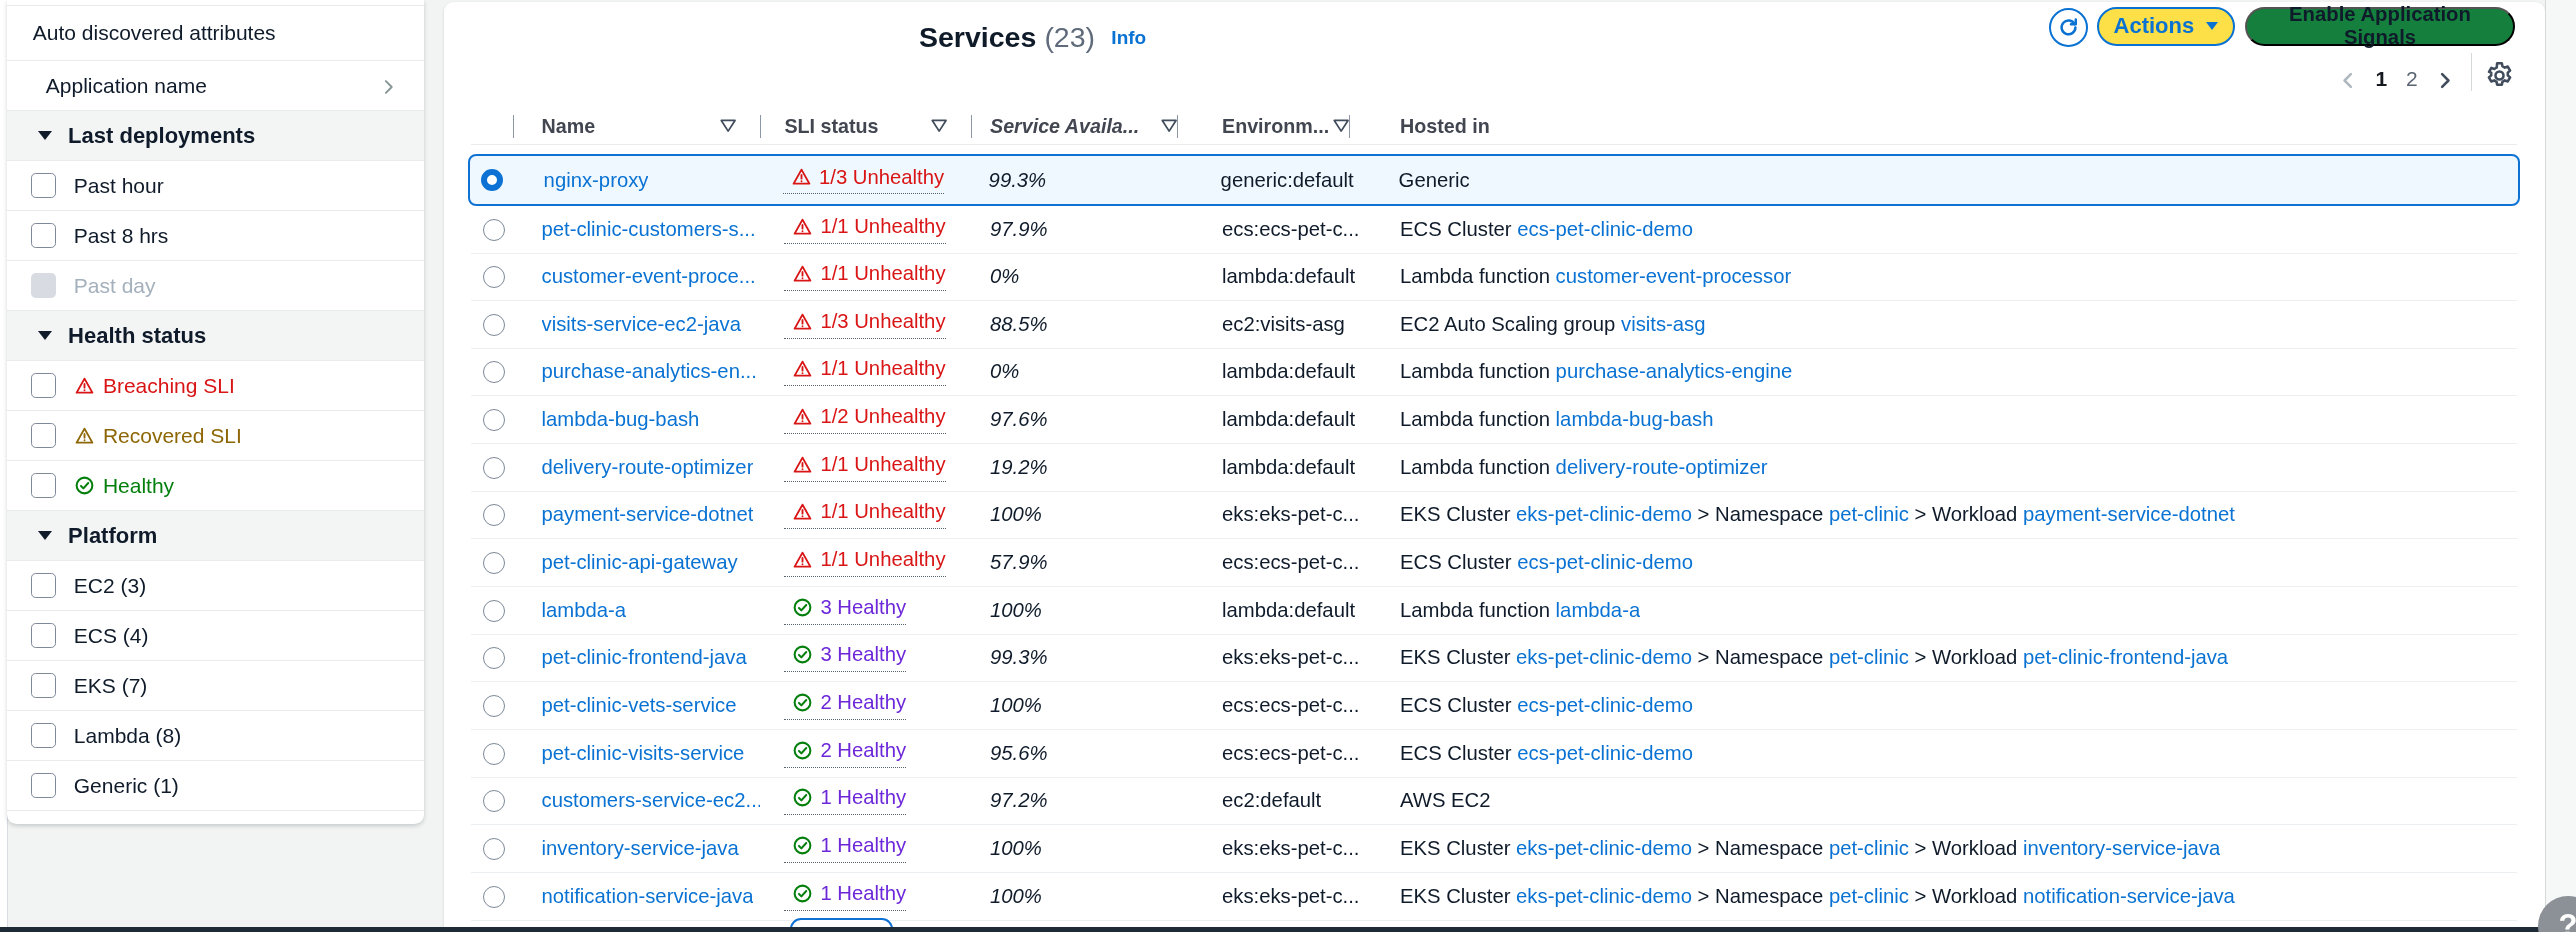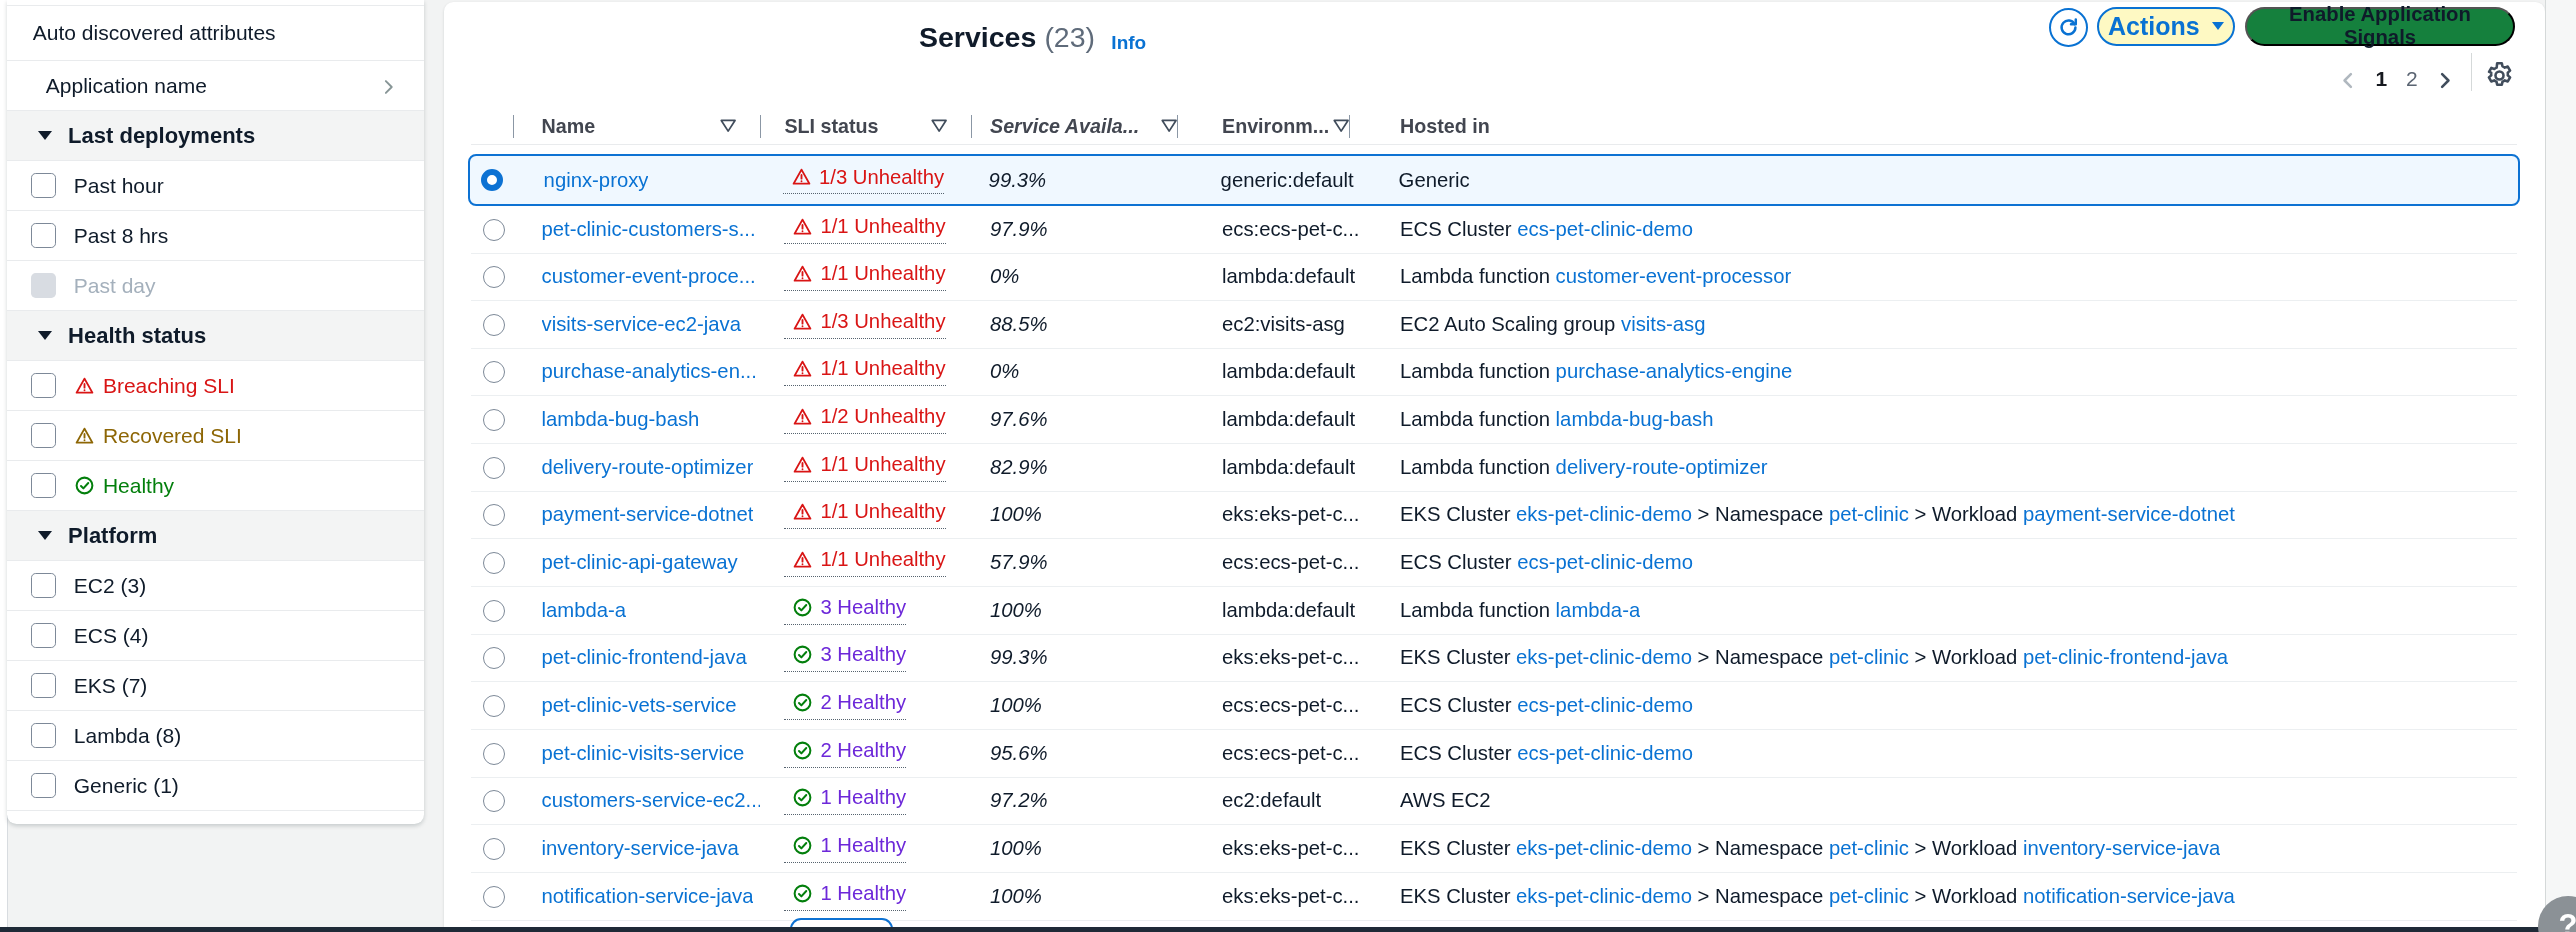--- a/index.html
+++ b/index.html
@@ -26,30 +26,30 @@
   .sb-head .tri{width:0;height:0;border-left:7.5px solid transparent;border-right:7.5px solid transparent;
     border-top:9.5px solid #0f1b2a;margin-right:16.3px;}
   .sb-item{height:49px;display:flex;align-items:center;border-bottom:1px solid #e9ebed;font-size:21px;padding-left:24.4px;}
   .cbx{width:25px;height:25px;border:1.7px solid #7d8998;border-radius:4.7px;background:#fff;box-sizing:border-box;margin-right:17.6px;flex:none;}
   .cbx.disabled{border:none;background:#d8dce2;}
   .sb-item.disabled{color:#a4b0bc;}
   .sb-item .hicon{margin-right:8.1px;display:flex;flex:none;}
   
   #main-panel{position:absolute;left:444px;top:2px;width:2101px;height:931px;background:#fff;
     border-radius:9.5px 9.5px 0 0;box-shadow:0 1.4px 2.7px rgba(0,28,36,.15);}
-  #title-wrap{position:absolute;left:475px;top:19px;display:flex;align-items:flex-end;}
+  #title-wrap{position:absolute;left:475px;top:19px;display:flex;align-items:center;}
   #page-title{font-size:28.5px;font-weight:bold;color:#101b2a;}
   #page-count{font-size:28.5px;color:#5f6b7a;margin-left:8.1px;}
   #info-link{font-size:19px;font-weight:600;color:#0972d3;margin-left:16.3px;cursor:pointer;}
   
   #refresh-btn{position:absolute;left:2049px;top:7.5px;width:39px;height:39px;border-radius:50%;
     border:2.4px solid #0972d3;box-sizing:border-box;display:flex;align-items:center;justify-content:center;background:#fff;cursor:pointer;}
   #actions-btn{position:absolute;left:2097px;top:6.8px;width:138px;height:39px;border-radius:19.7px;
     border:2.4px solid #0972d3;box-sizing:border-box;display:flex;align-items:center;justify-content:center;
-    background:#fef9c3;color:#0972d3;font-size:25px;font-weight:bold;cursor:pointer;}
+    background:#fde047;color:#0972d3;font-size:22px;font-weight:bold;cursor:pointer;}
   #actions-btn .caret{width:0;height:0;border-left:6.8px solid transparent;border-right:6.8px solid transparent;
     border-top:8.8px solid #0972d3;margin-left:12.2px;}
   #primary-btn{position:absolute;left:2245px;top:6.8px;width:270px;height:39px;border-radius:19.7px;background:#15803d;
     display:flex;align-items:center;justify-content:center;color:#0f1b2a;font-size:20.3px;font-weight:bold;cursor:pointer;}
   
   #pager{position:absolute;left:2332px;top:54px;height:37px;display:flex;align-items:flex-end;}
   .pg-chev{width:20.3px;height:20.3px;display:flex;align-items:center;justify-content:center;margin:0 6.8px;cursor:pointer;}
   .pg-num{font-size:21px;margin:0 9.5px;cursor:pointer;color:#5a6472;}
   .pg-num.current{font-weight:bold;color:#16191f;}
   .pg-div{width:1.4px;height:38px;background:#d5d9d9;margin:0 12.2px 0 9.5px;}
@@ -464,21 +464,21 @@
             <svg viewBox="0 0 24 24" width="21" height="19.7" fill="none" stroke="#d91515" stroke-width="2.3" stroke-linejoin="round" stroke-linecap="round">
               <path d="M12 3.2 21.6 20.3 H2.4 Z"></path>
               <path d="M12 9.6v4.6"></path>
               <path d="M12 17.3v.2"></path>
             </svg>
           </span>
           <span>1/1 Unhealthy</span>
         </span>
       </div>
       <div class="hc c3">
-        <span class="cell-txt">82.9%</span>
+        <span class="cell-txt">19.2%</span>
       </div>
       <div class="hc c4">
         <span class="cell-txt">lambda:default</span>
       </div>
       <div class="hc c5">
         <span class="hosted"><span>Lambda function </span><span class="lnk">delivery-route-optimizer</span></span>
       </div>
     </div>
     <div class="t-row" style="top: 337px;">
       <div class="hc c0">

